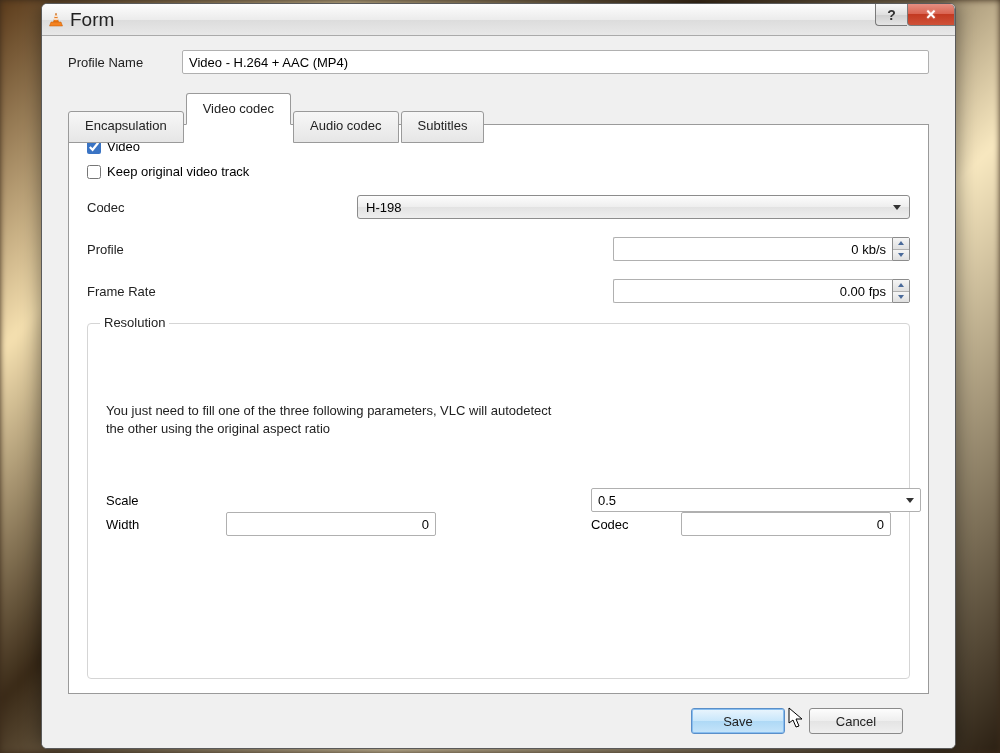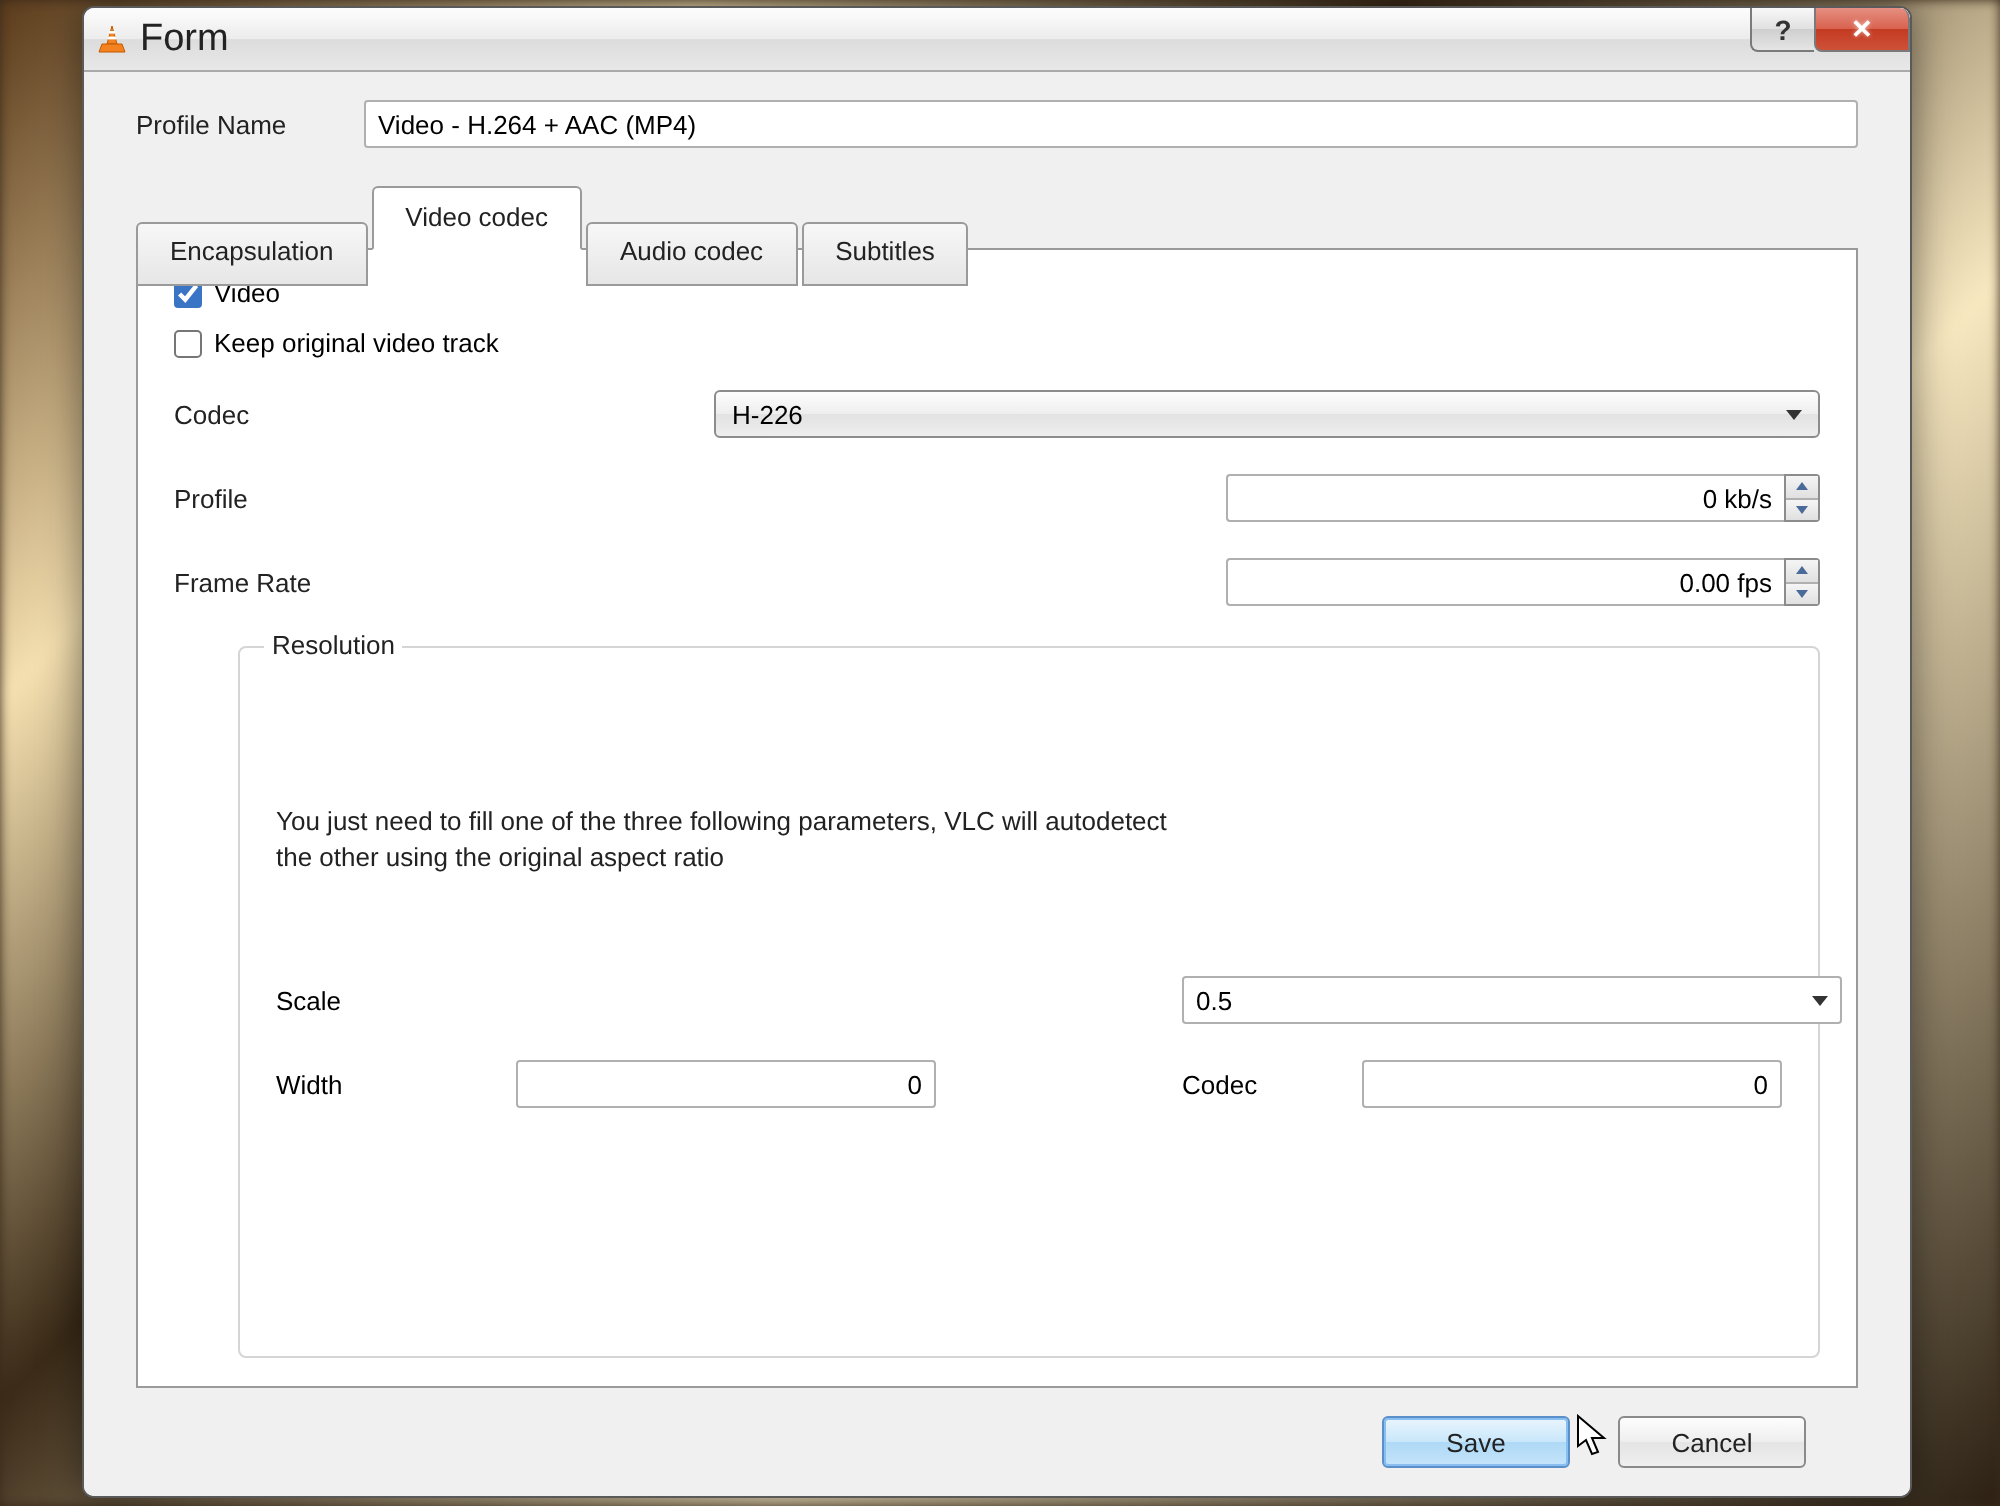--- a/index.html
+++ b/index.html
@@ -219,41 +219,39 @@
     border-right: 3px solid transparent;
     border-top: 4px solid #4a6a9a;
   }
   .groupbox {
     border: 1px solid #d5d5d5;
     border-radius: 4px;
     margin-top: 8px;
     padding: 18px 18px 33px 18px;
     position: relative;
     flex: 1;
-    margin-left: 32px;
   }
   .group-title {
     position: absolute;
     top: -9px;
     left: 12px;
     background: #fff;
     padding: 0 4px;
     color: #222;
     font-size: 13px;
   }
   .help-text {
     margin-top: 60px;
     margin-bottom: 50px;
     line-height: 1.4;
     color: #222;
   }
   .res-grid {
     display: grid;
     grid-template-columns: 120px 210px 1fr 90px 210px;
-    row-gap: 18px;
     align-items: center;
   }
   .res-input {
     height: 24px;
     border: 1px solid #b0b0b0;
     border-radius: 2px;
     text-align: right;
     padding: 0 6px;
     font-family: inherit;
     font-size: 13px;
@@ -347,21 +345,21 @@
         <span>Video</span>
       </div>
       <div class="chk-row">
         <input type="checkbox" class="chk" style="">
         <span>Keep original video track</span>
       </div>
 
       <div class="form-row">
         <div class="form-label">Codec</div>
         <div class="combo">
-          <span class="combo-text">H-226</span>
+          <span class="combo-text">H-198</span>
           <span class="combo-arrow"></span>
         </div>
       </div>
 
       <div class="form-row">
         <div class="form-label">Profile</div>
         <div class="num-field">
           <input class="num-input" value="0 kb/s" style="">
           <div class="spinner">
             <div class="spin-btn">

